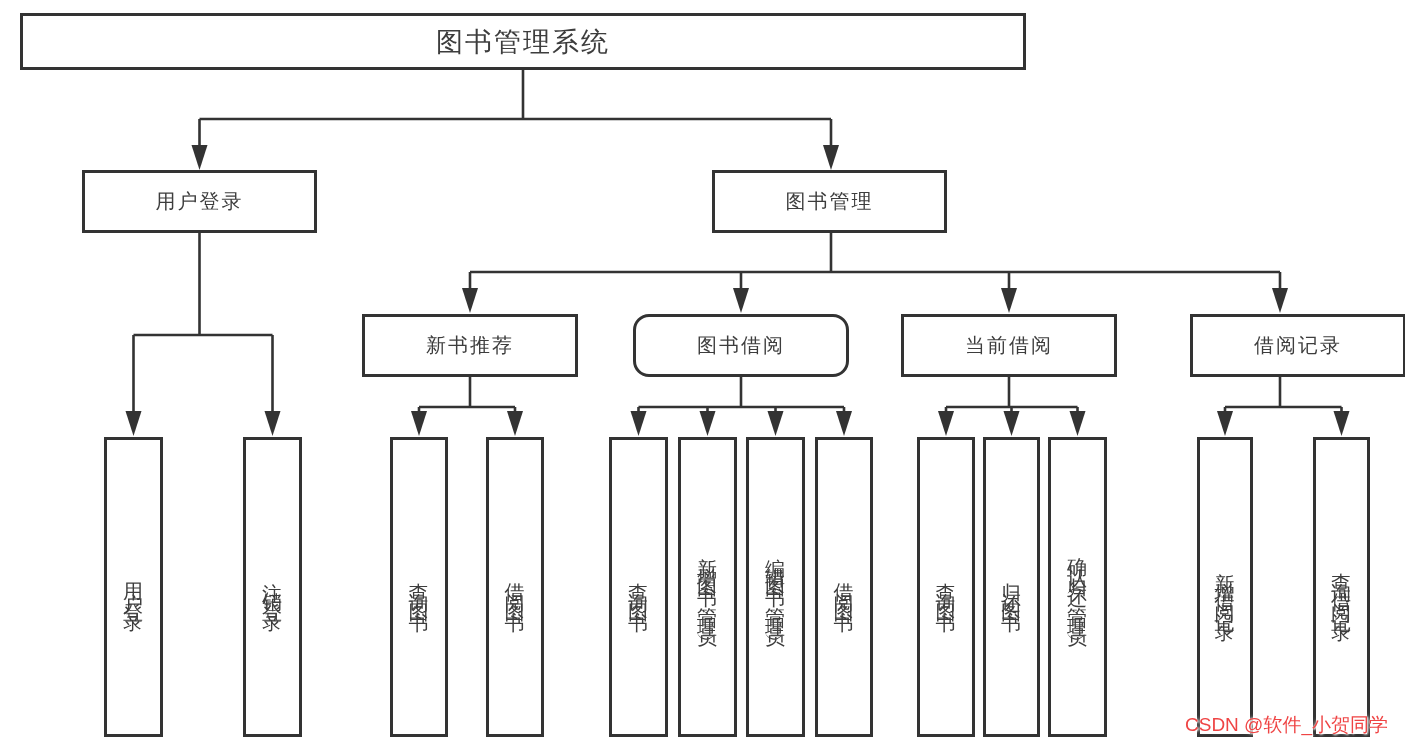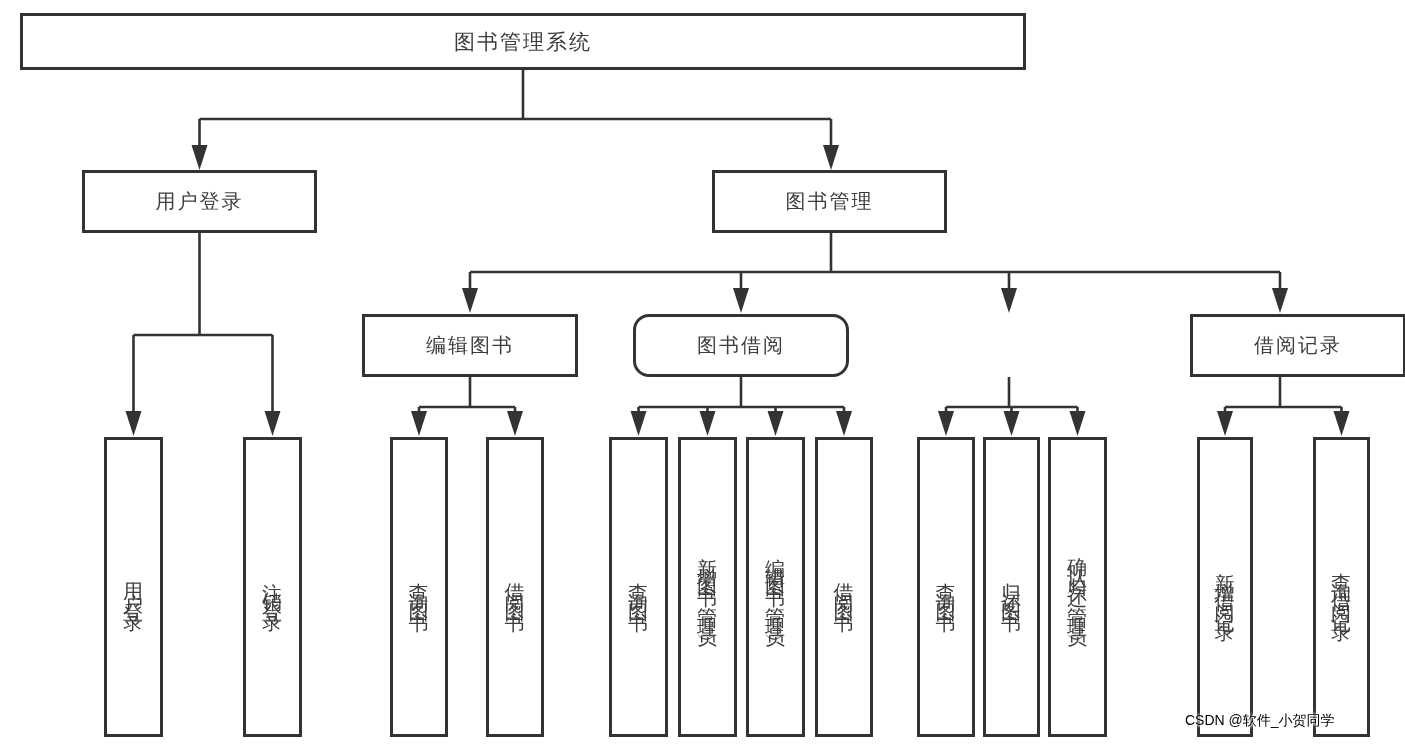--- a/index.html
+++ b/index.html
@@ -17,41 +17,41 @@
   .h-node{
     position:absolute;
     box-sizing:border-box;
     border:3px solid #333333;
     background:#ffffff;
     display:flex;align-items:center;justify-content:center;
     font-size:20px;
     letter-spacing:2px;
     z-index:2;
   }
-  .h-node.root{font-size:21px;}
+  .h-node.root{font-size:27px;}
   .v-node{
     position:absolute;
     box-sizing:border-box;
     border:3px solid #333333;
     background:#ffffff;
     top:437px;height:300px;
     display:flex;align-items:center;justify-content:center;
     writing-mode:vertical-rl;
     text-orientation:mixed;
     font-size:20px;
     letter-spacing:10px;
     line-height:1;
     z-index:2;
   }
   .watermark{
     position:absolute;
     left:1185px;top:712px;
     white-space:nowrap;
-    font-size:14px;
-    color:#000000;
+    font-size:19px;
+    color:#ef4444;
     text-shadow:0 0 2px #ffffff,0 0 4px #ffffff,1px 1px 2px #ffffff;
     z-index:5;
   }
 </style>
 </head>
 <body>
 
 <div id="stage">
 
   <svg id="connectors" viewBox="0 0 1405 747" xmlns="http://www.w3.org/2000/svg">
@@ -96,24 +96,25 @@
       <polygon points="1333.5,411 1349.5,411 1341.5,436"></polygon>
     </g>
   </svg>
 
   <div class="h-node root" style="left:20px;top:13px;width:1006px;height:57px;">图书管理系统</div>
 
   <div class="h-node" style="left:82px;top:170px;width:235px;height:63px;">用户登录</div>
 
   <div class="h-node" style="left:712px;top:170px;width:235px;height:63px;">图书管理</div>
 
-  <div class="h-node" style="left:362px;top:314px;width:216px;height:63px;">编辑图书</div>
+  <div class="h-node" style="left:362px;top:314px;width:216px;height:63px;">新书推荐</div>
 
   <div class="h-node" style="left:633px;top:314px;width:216px;height:63px;border-radius:16px;">图书借阅</div>
 
+  <div class="h-node" style="left:901px;top:314px;width:216px;height:63px;">当前借阅</div>
 
   <div class="h-node" style="left:1172px;top:314px;width:216px;height:63px;margin-left:18px;">借阅记录</div>
 
   <div class="v-node" style="left:104px;width:59px;">用户登录</div>
 
   <div class="v-node" style="left:243px;width:59px;">注销登录</div>
 
   <div class="v-node" style="left:390px;width:58px;">查询图书</div>
 
   <div class="v-node" style="left:486px;width:58px;">借阅图书</div>

